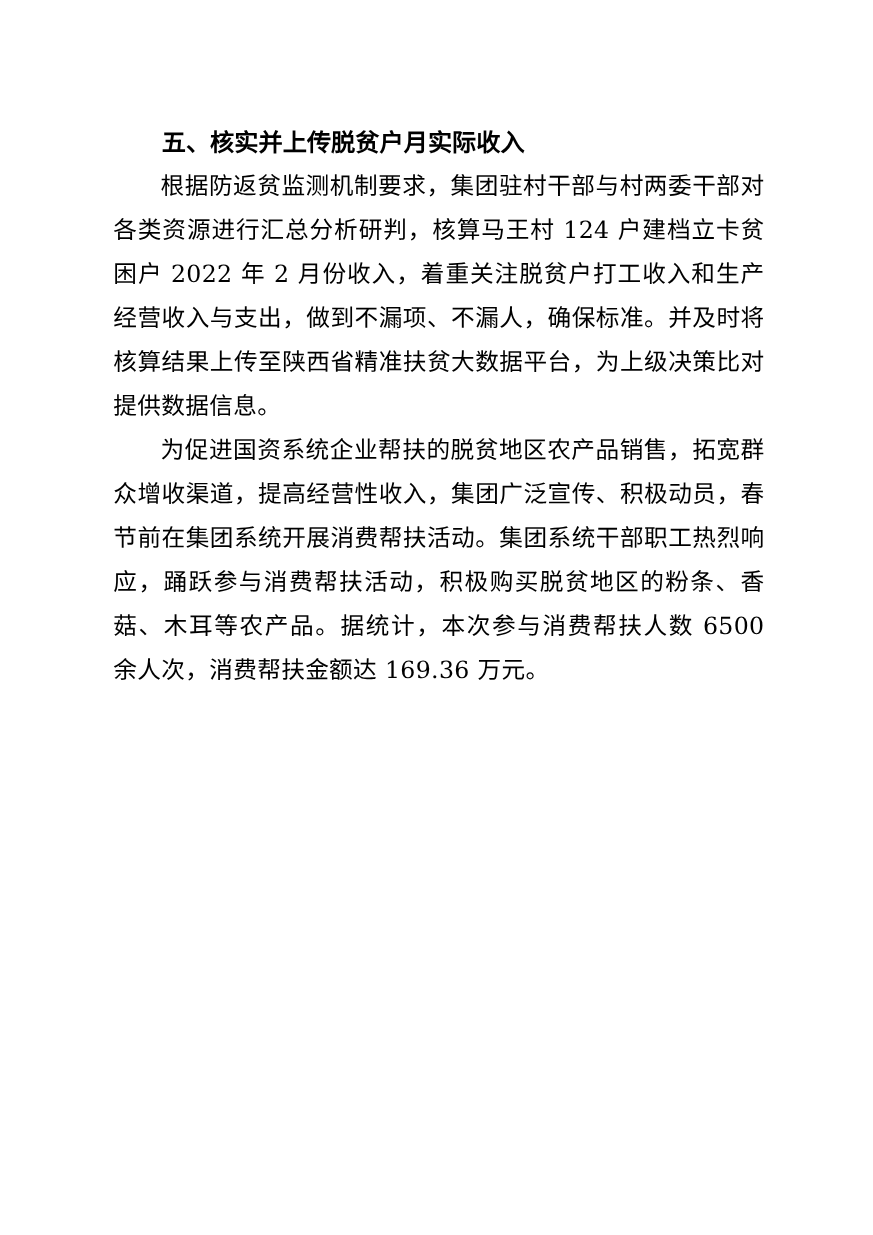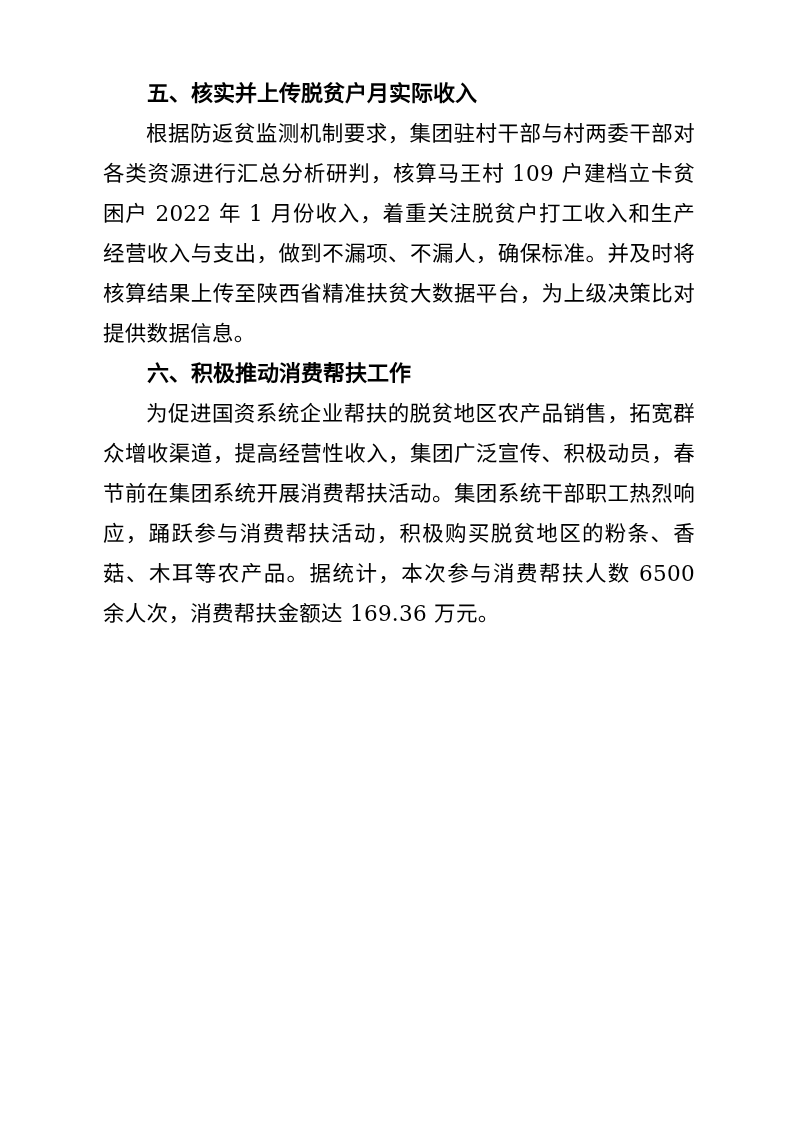--- a/index.html
+++ b/index.html
@@ -7,21 +7,21 @@
     padding: 0;
     background: #ffffff;
   }
   .page {
     position: relative;
     width: 794px;
     height: 1123px;
     margin: 0 auto;
     background: #ffffff;
     box-sizing: border-box;
-    padding: 74px 99px 0 103px;
+    padding: 110px 99px 0 103px;
     overflow: hidden;
     border-radius: 10px;
   }
   .doc-heading {
     margin: 0;
     font-family: "Liberation Sans", "DejaVu Sans", sans-serif;
     font-weight: bold;
     font-size: 22px;
     line-height: 40px;
     color: #000000;
@@ -40,16 +40,15 @@
     text-align: justify;
     text-align-last: left;
     letter-spacing: 0.3px;
   }
 </style>
 </head>
 <body>
 
 <div class="page">
   <h2 class="doc-heading">五、核实并上传脱贫户月实际收入</h2>
-  <p class="doc-paragraph">根据防返贫监测机制要求，集团驻村干部与村两委干部对各类资源进行汇总分析研判，核算马王村 109 户建档立卡贫困户 2022 年 1 月份收入，着重关注脱贫户打工收入和生产经营收入与支出，做到不漏项、不漏人，确保标准。并及时将核算结果上传至陕西省精准扶贫大数据平台，为上级决策比对提供数据信息。</p>
-  <h2 class="doc-heading">六、积极推动消费帮扶工作</h2>
+  <p class="doc-paragraph">根据防返贫监测机制要求，集团驻村干部与村两委干部对各类资源进行汇总分析研判，核算马王村 124 户建档立卡贫困户 2022 年 2 月份收入，着重关注脱贫户打工收入和生产经营收入与支出，做到不漏项、不漏人，确保标准。并及时将核算结果上传至陕西省精准扶贫大数据平台，为上级决策比对提供数据信息。</p>
   <p class="doc-paragraph">为促进国资系统企业帮扶的脱贫地区农产品销售，拓宽群众增收渠道，提高经营性收入，集团广泛宣传、积极动员，春节前在集团系统开展消费帮扶活动。集团系统干部职工热烈响应，踊跃参与消费帮扶活动，积极购买脱贫地区的粉条、香菇、木耳等农产品。据统计，本次参与消费帮扶人数 6500 余人次，消费帮扶金额达 169.36 万元。</p>
 </div>
 
 </body></html>

